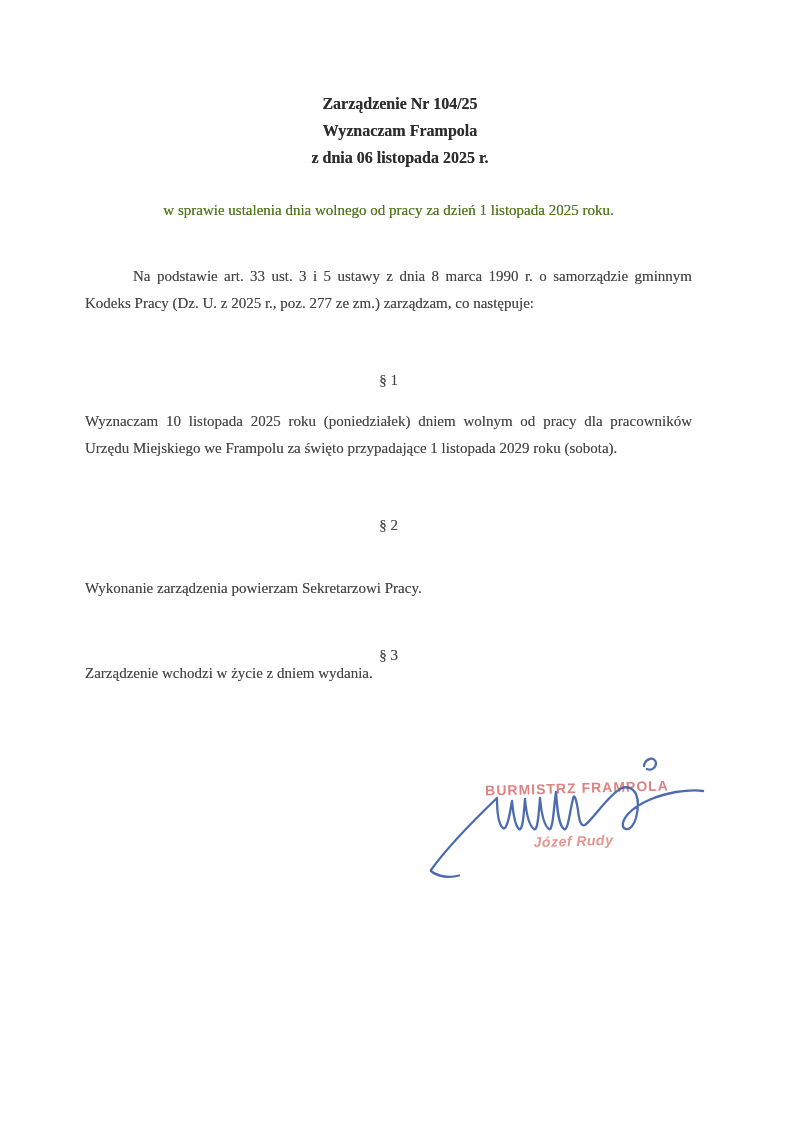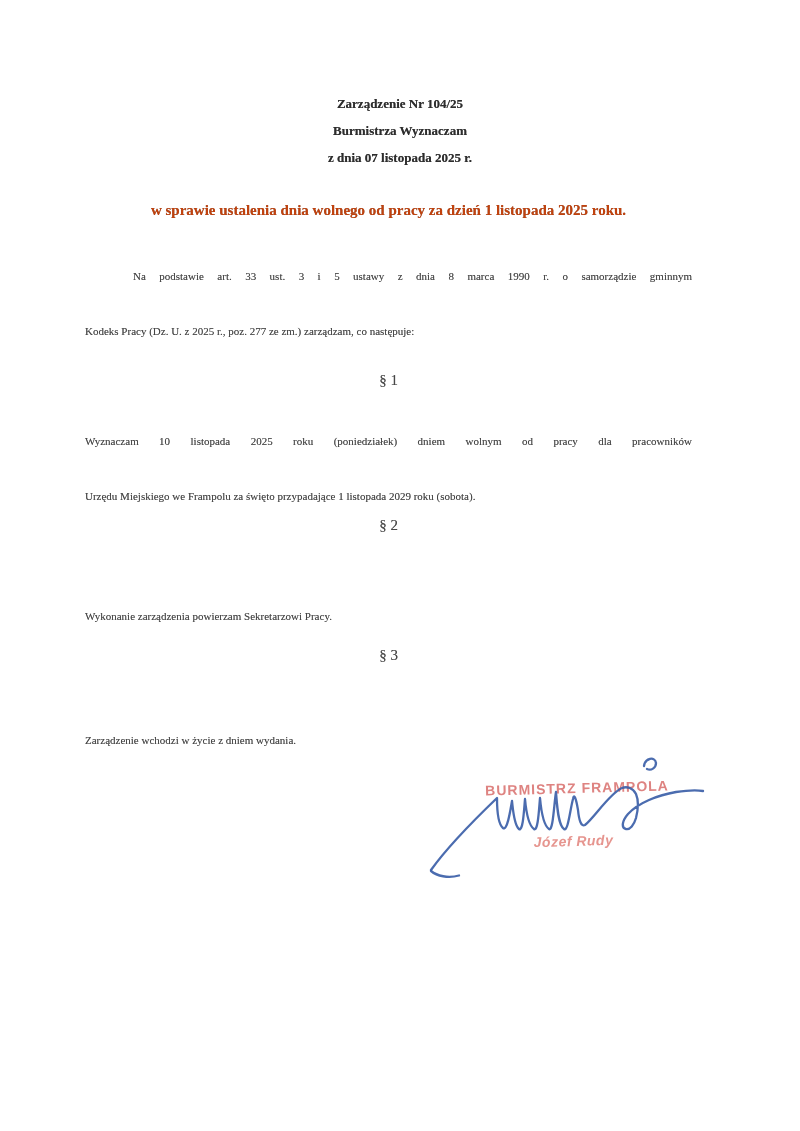--- a/index.html
+++ b/index.html
@@ -13,49 +13,49 @@
     overflow: hidden;
     font-family: "Liberation Serif", "DejaVu Serif", serif;
     color: #414141;
   }
   
   .title-block {
     position: absolute;
     top: 90px; left: 0; width: 100%;
     text-align: center;
     font-weight: bold;
-    font-size: 13px;
+    font-size: 16px;
     line-height: 27px;
     color: #2d2d2d;
     text-shadow: 0 0 0.6px rgba(45,45,45,0.65);
   }
   .subject-line {
     position: absolute;
     top: 202px; left: 85px; width: 607px;
     text-align: center;
-    font-weight: bold;
+    font-weight: normal;
     font-size: 15px;
-    color: #c2410c;
+    color: #4d7c0f;
     text-shadow: 0 0 0.6px rgba(45,45,45,0.6);
   }
   
   .bodyblock {
     position: absolute;
     left: 85px; width: 607px;
-    font-size: 11px;
+    font-size: 15px;
     line-height: 27px;
     color: #454545;
     text-shadow: 0 0 0.5px rgba(70,70,70,0.55);
   }
   .legal-basis   { top: 263px; }
-  .para-1        { top: 428px; }
+  .para-1        { top: 408px; }
   .para-2        { top: 575px; }
-  .para-3        { top: 699px; }
+  .para-3        { top: 660px; }
   .jline  { text-align: justify; text-align-last: justify; }
-  .lline  { text-align: left; margin-top: 28px; }
+  .lline  { text-align: left; }
   .indent { padding-left: 48px; }
   .section-mark {
     position: absolute;
     left: 85px; width: 607px;
     text-align: center;
     font-size: 15px;
     color: #474747;
     text-shadow: 0 0 0.5px rgba(70,70,70,0.55);
   }
   .mark-1 { top: 372px; }
@@ -99,22 +99,22 @@
     opacity: 0.92;
   }
 </style>
 </head>
 <body>
 
 <div class="page">
 
   <div class="title-block">
     <div>Zarządzenie Nr 104/25</div>
-    <div>Burmistrza Wyznaczam</div>
-    <div>z dnia 07 listopada 2025 r.</div>
+    <div>Wyznaczam Frampola</div>
+    <div>z dnia 06 listopada 2025 r.</div>
   </div>
 
   <div class="subject-line">w sprawie ustalenia dnia wolnego od pracy za dzień 1 listopada 2025 roku.</div>
 
   <div class="bodyblock legal-basis">
     <div class="jline indent">Na podstawie art. 33 ust. 3 i 5 ustawy z dnia 8 marca 1990 r. o samorządzie gminnym</div>
     <div class="lline">Kodeks Pracy (Dz. U. z 2025 r., poz. 277 ze zm.) zarządzam, co następuje:</div>
   </div>
 
   <div class="section-mark mark-1">§ 1</div>

